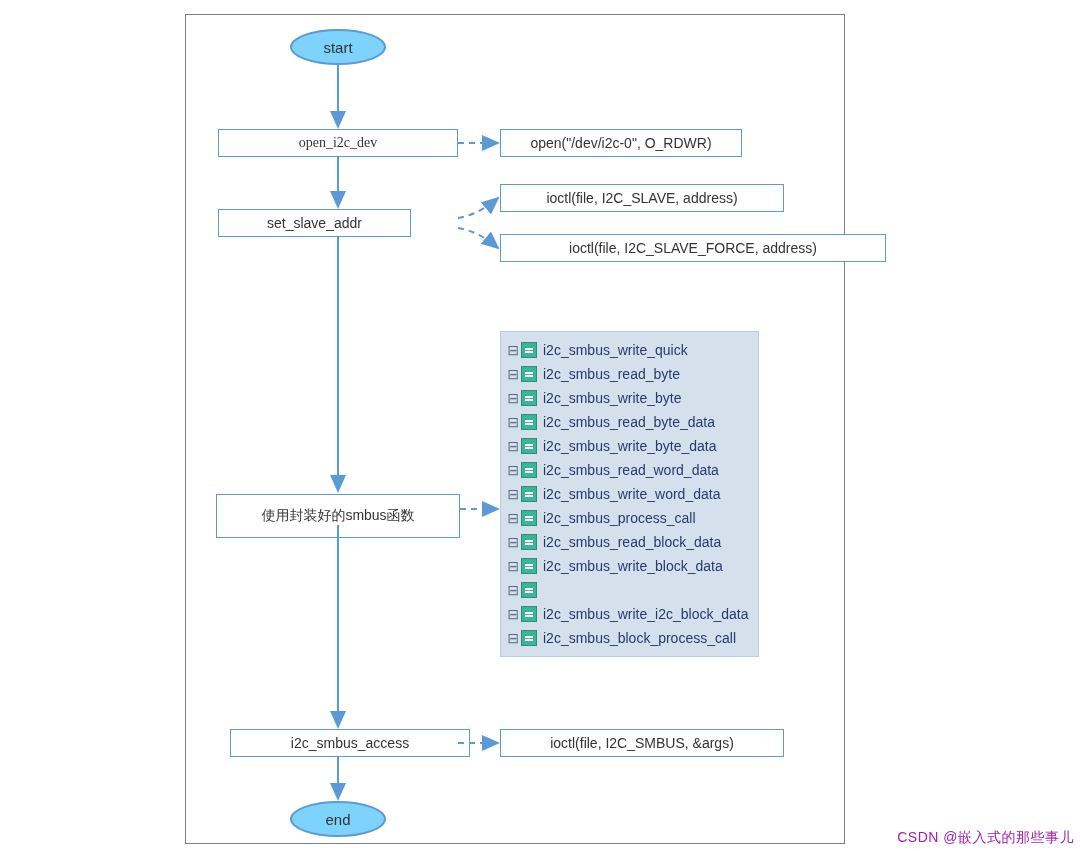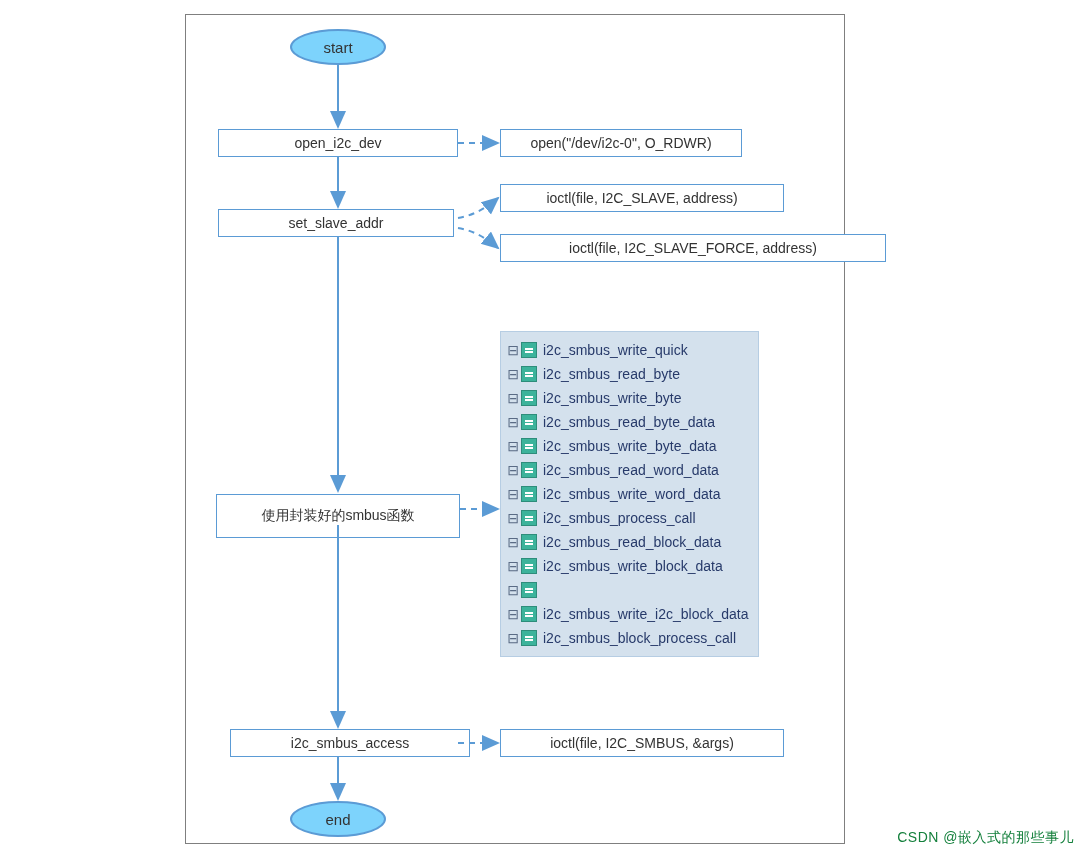--- a/index.html
+++ b/index.html
@@ -61,35 +61,35 @@
   content: "";
   position:absolute; left:3px; right:3px; top:5px;
   height:2px; background:#fff; box-shadow: 0 3px 0 #fff;
 }
 svg.conn { position:absolute; overflow:visible; }
 .arrowhead { fill:#5b9bd5; }
 .solidline { stroke:#5b9bd5; stroke-width:2; fill:none; }
 .dashline { stroke:#5b9bd5; stroke-width:2; fill:none; stroke-dasharray:6 5; }
 .watermark {
   position:absolute; right:6px; bottom:4px;
-  color:#15803d; font-size:14px; letter-spacing:0.5px;
+  color:#a21caf; font-size:14px; letter-spacing:0.5px;
   font-family: "Microsoft YaHei", Arial, sans-serif;
 }
 </style>
 </head>
 <body>
 
 <div class="frame">
 
   <div class="terminal" style="left:104px; top:14px;">start</div>
 
-  <div class="process" style="left:32px; top:114px; width:240px; height:28px;">open_i2c_dev</div>
+  <div class="process" style="left:32px; top:114px; width:240px; height:28px;font-family:Liberation Serif, serif;">open_i2c_dev</div>
   <div class="process" style="left:314px; top:114px; width:242px; height:28px;">open("/dev/i2c-0", O_RDWR)</div>
 
-  <div class="process" style="left:32px; top:194px; width:236px; height:28px;">set_slave_addr</div>
+  <div class="process" style="left:32px; top:194px; width:193px; height:28px;">set_slave_addr</div>
   <div class="process" style="left:314px; top:169px; width:284px; height:28px;">ioctl(file, I2C_SLAVE, address)</div>
   <div class="process" style="left:314px; top:219px; width:386px; height:28px;">ioctl(file, I2C_SLAVE_FORCE, address)</div>
 
   <div class="process" style="left:30px; top:479px; width:244px; height:44px;">使用封装好的smbus函数</div>
 
   <div class="listgroup" id="fnlist" style="left:314px; top:316px;">
       <div class="item">
         <span class="tick">⊟</span>
         <span class="micon"></span>
         <span>i2c_smbus_write_quick</span>

